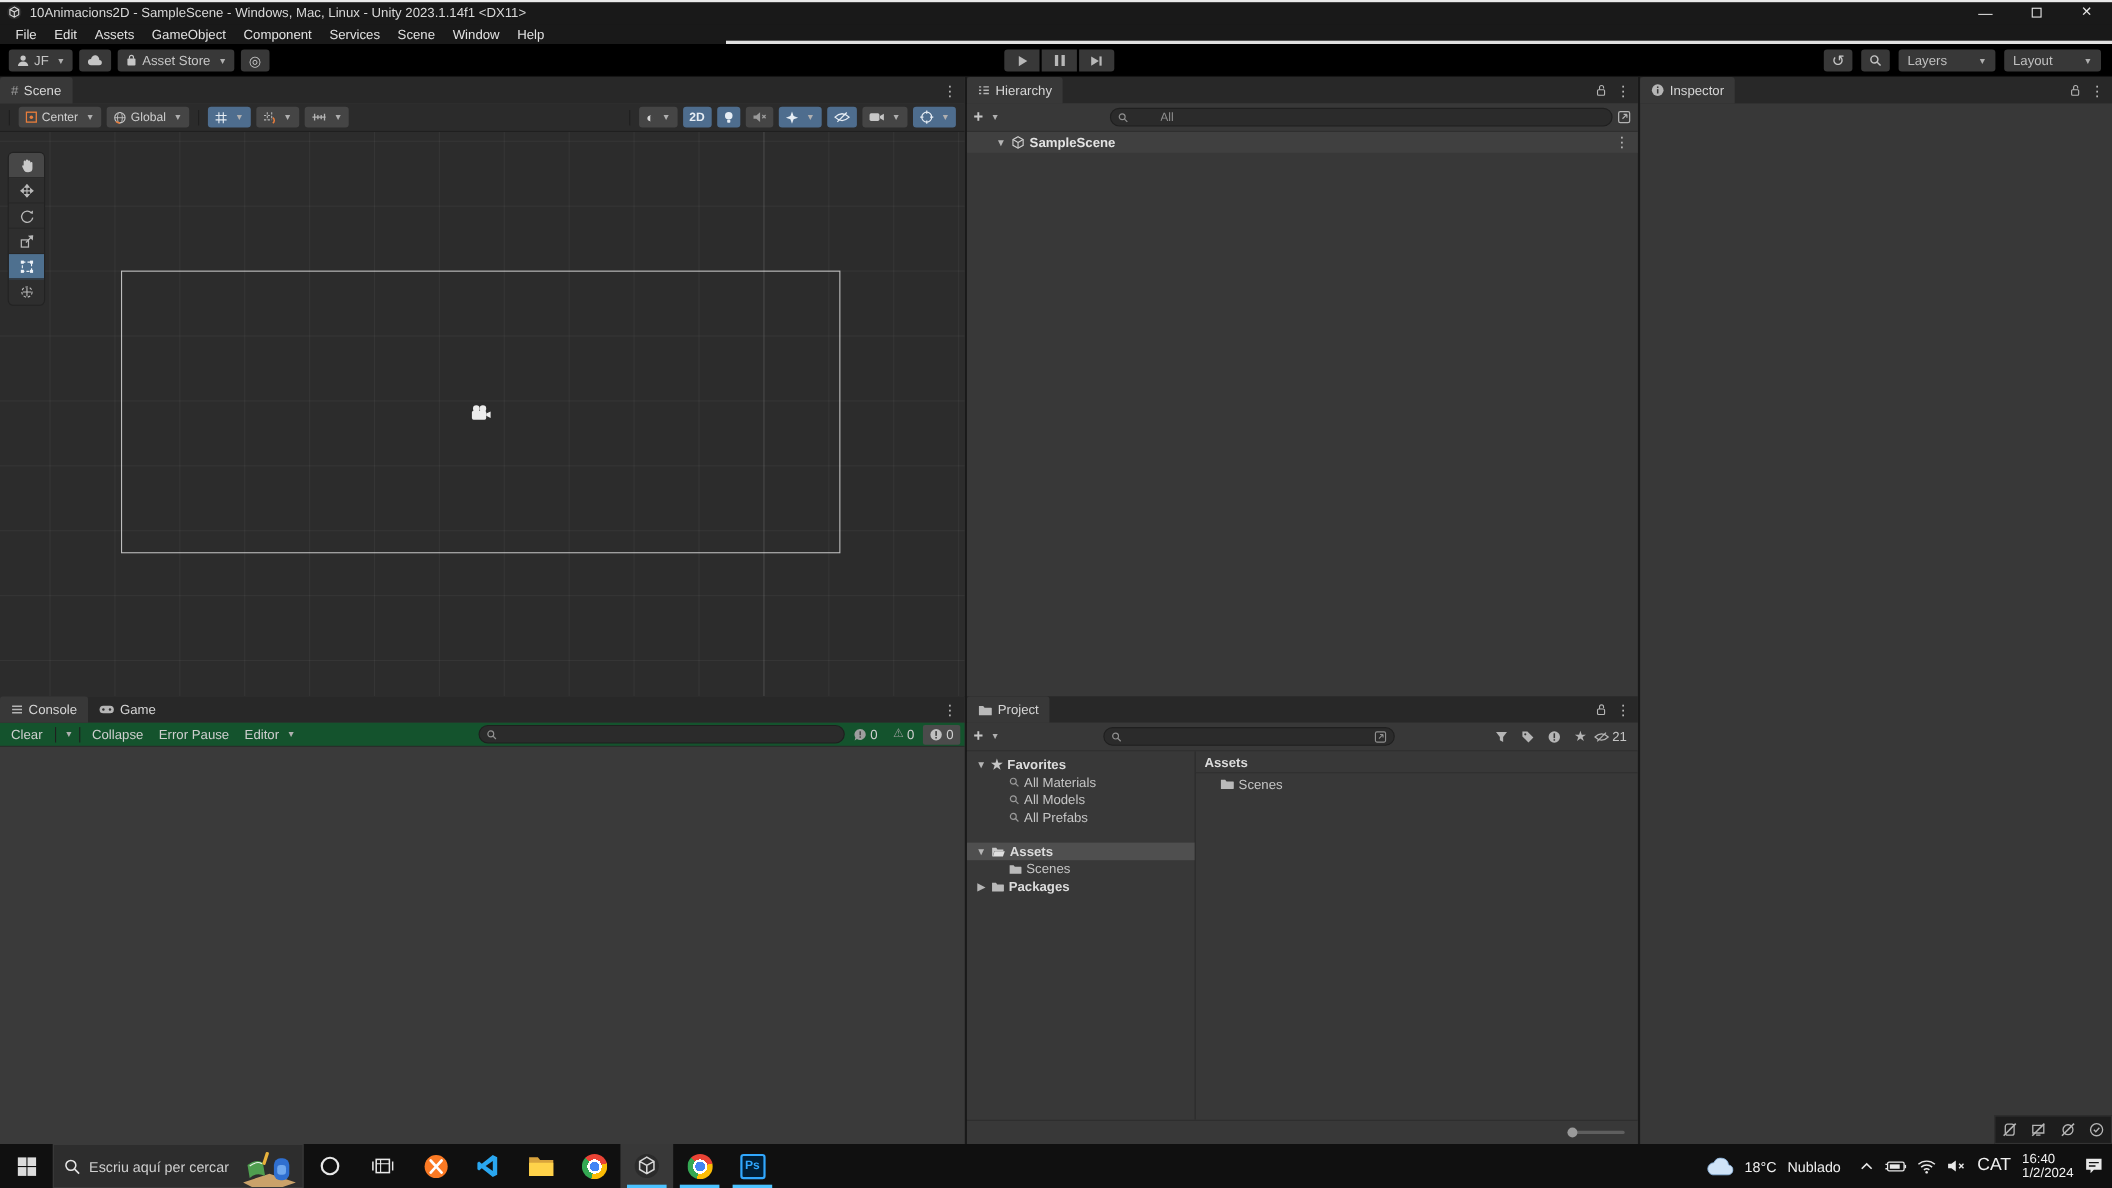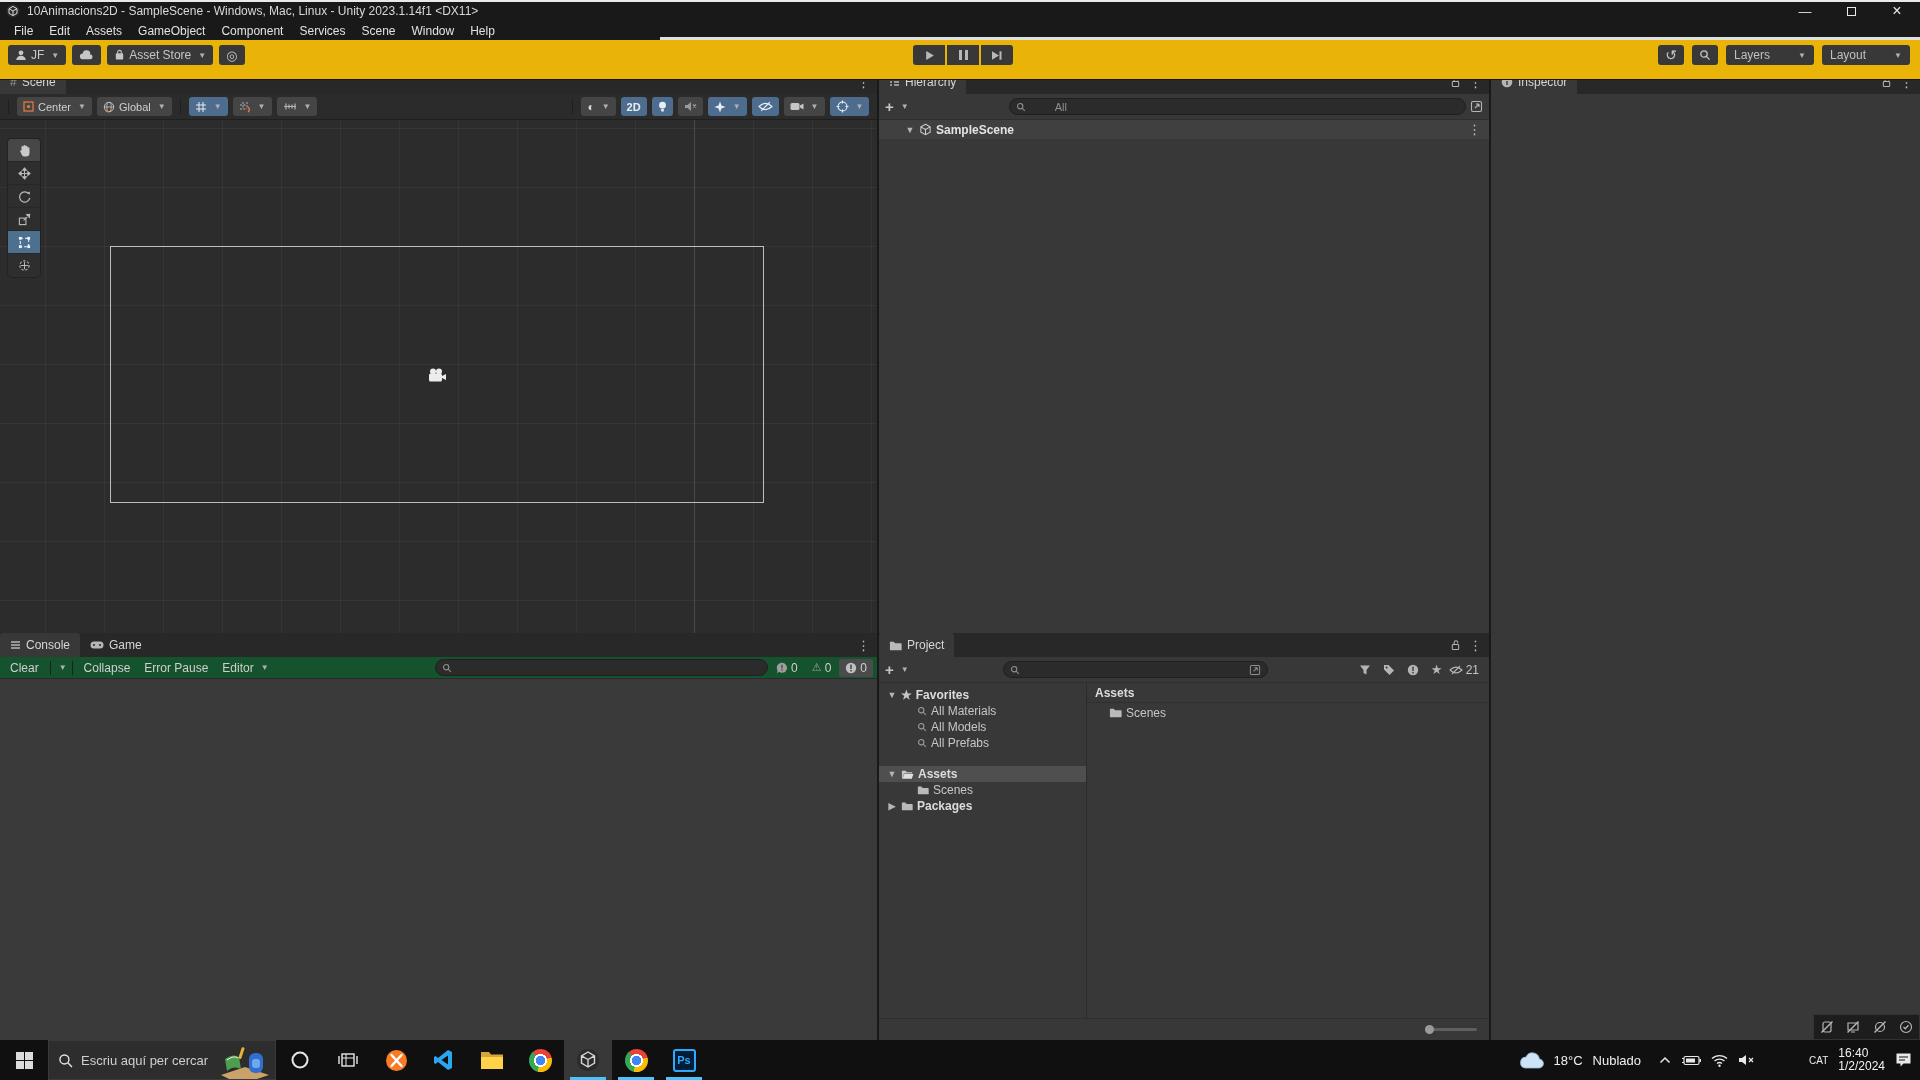--- a/index.html
+++ b/index.html
@@ -20,21 +20,21 @@
   #titlebar .apptitle { margin-left:7px; font-size:12px; white-space:nowrap; }
   #win-controls { margin-left:auto; display:flex; height:22px; }
   #win-controls .wbtn { width:46px; height:22px; display:flex; align-items:center; justify-content:center; color:#e8e8e8; font-size:13px; }
   #win-controls .boxglyph { width:9px; height:9px; border:1px solid #e8e8e8; display:inline-block; }
 
   
   #menubar { position:absolute; left:0; top:22px; width:1920px; height:18px; background:#191919; display:flex; align-items:center; padding-left:6px; }
   #menubar .menu-item { padding:0 8px; height:18px; display:flex; align-items:center; color:#e2e2e2; font-size:12px; }
 
   
-  #apptoolbar { position:absolute; left:0; top:40px; width:1920px; height:40px; background:#eab308; border-bottom:1px solid #151515; z-index:6;text-decoration:underline;}
+  #apptoolbar { position:absolute; left:0; top:40px; width:1920px; height:30px; background:#000000; border-bottom:1px solid #151515; z-index:6;text-decoration:underline;}
   .tbtn { background:#383838; border-radius:3px; height:20px; display:flex; align-items:center; padding:0 7px; color:#c6c6c6; font-size:12px; gap:4px; }
   #tb-left { position:absolute; left:8px; top:5px; display:flex; gap:6px; }
   #tb-center { position:absolute; left:913px; top:5px; display:flex; gap:2px; }
   #tb-center .pbtn { width:32px; height:20px; background:#383838; display:flex; align-items:center; justify-content:center; }
   #tb-center .pbtn:first-child { border-radius:3px 0 0 3px; }
   #tb-center .pbtn:last-child { border-radius:0 3px 3px 0; }
   #tb-right { position:absolute; right:10px; top:5px; display:flex; gap:8px; }
   .ddl { background:#383838; border-radius:3px; height:20px; width:88px; display:flex; align-items:center; padding:0 8px; color:#c0c0c0; }
   .ddl .caret { margin-left:auto; }
   .pausebars span { display:inline-block; width:3px; height:10px; background:#b8b8b8; margin:0 1.5px; }
@@ -844,21 +844,21 @@
           <path d="M1,4.5 a11,11 0 0 1 15,0 M3.5,7 a7.5,7.5 0 0 1 10,0 M6,9.5 a4,4 0 0 1 5,0" fill="none" stroke="#e8e8e8" stroke-width="1.3"></path>
           <circle cx="8.5" cy="11.8" r="1.2" fill="#e8e8e8"></circle>
         </svg>
     </span>
     <span class="ic">
       <svg width="17" height="12" viewBox="0 0 17 12">
           <path d="M1,4 h3 L8,1 v10 L4,8 H1z" fill="#e8e8e8"></path>
           <path d="M11,4 l4,4 M15,4 l-4,4" stroke="#e8e8e8" stroke-width="1.3"></path>
         </svg>
     </span>
-    <span style="font-size:10px;margin-left:44px;">CAT</span>
+    <span style="font-size:16px;">CAT</span>
     <div id="clock">
       <div>16:40</div>
       <div>1/2/2024</div>
     </div>
     <span class="ic">
       <svg width="17" height="16" viewBox="0 0 17 16">
           <path d="M1.5,1.5 h14 v10 h-7 l-3,3 v-3 h-4z" fill="#e8e8e8"></path>
           <path d="M4,5 h9 M4,8 h6" stroke="#101010" stroke-width="1.2"></path>
         </svg>
     </span>

